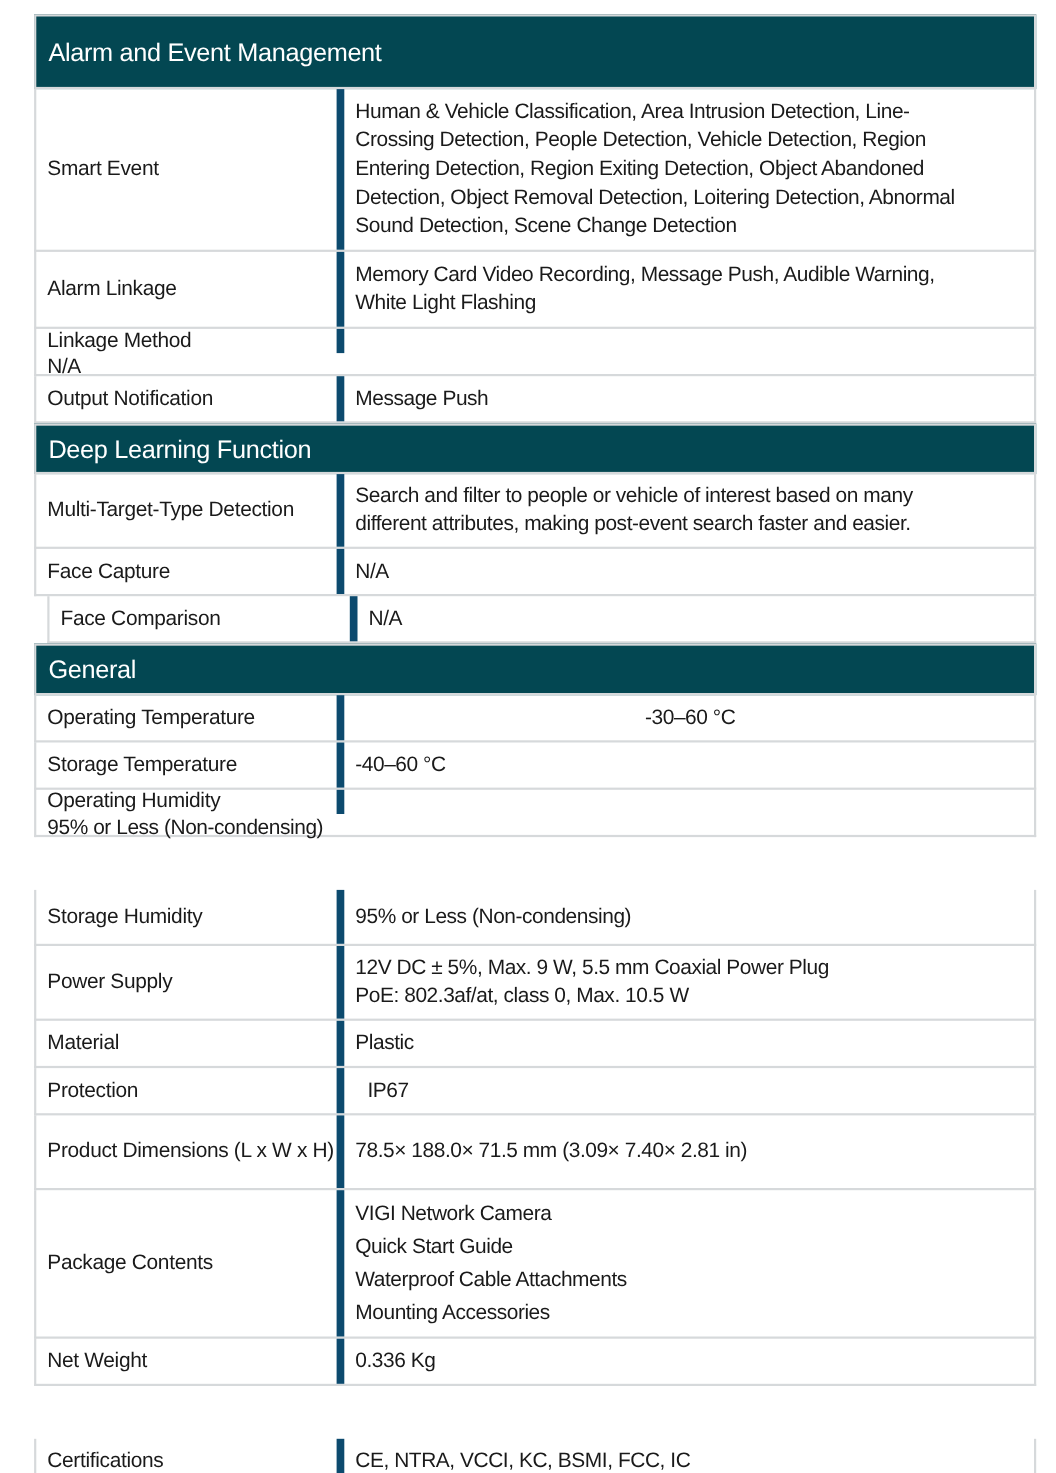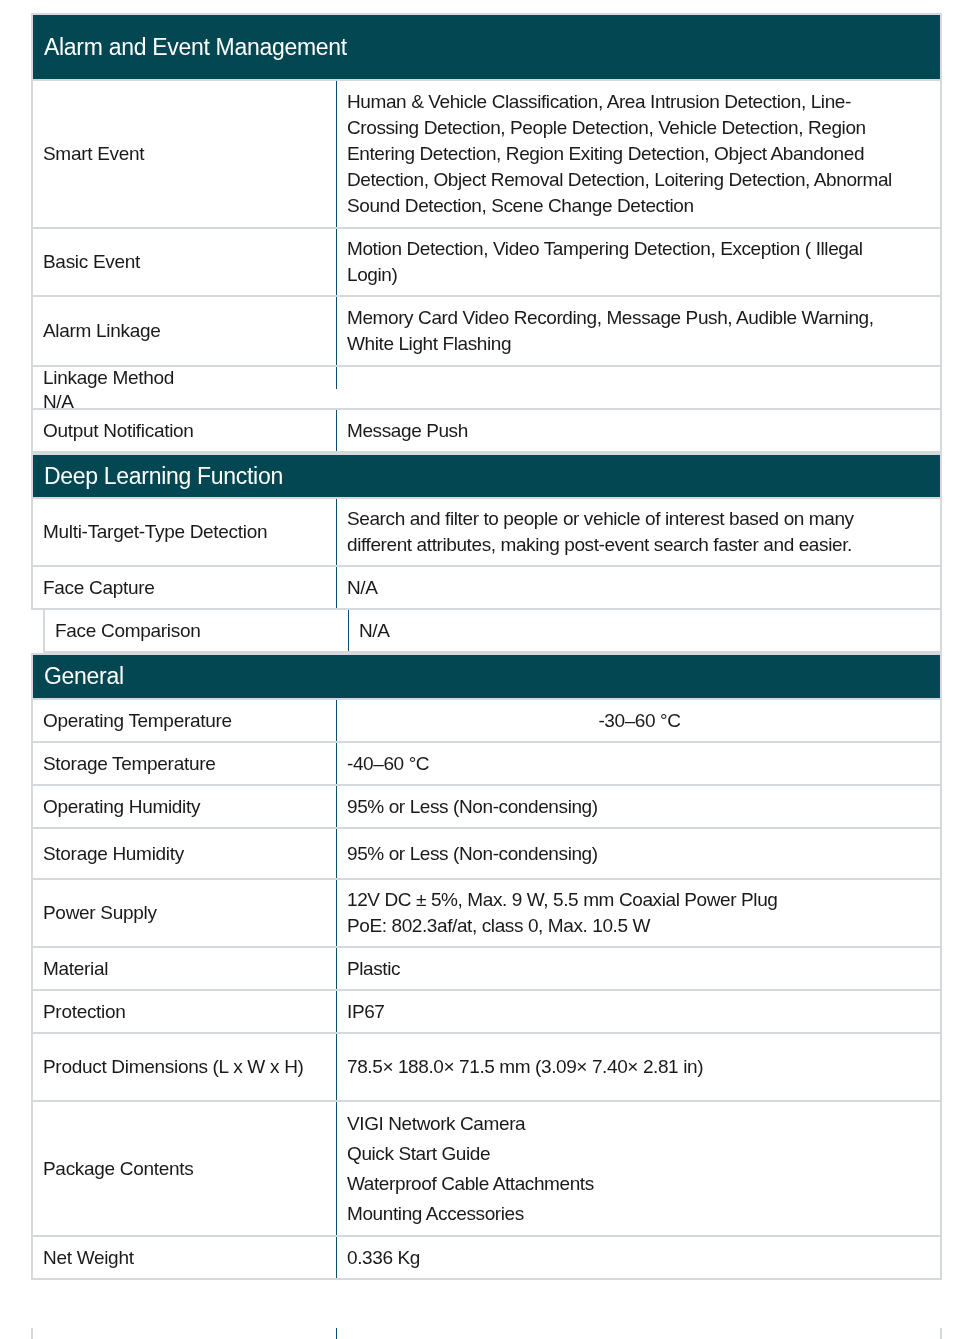--- a/index.html
+++ b/index.html
@@ -4,22 +4,22 @@
 <style>
   html, body { margin: 0; padding: 0; background: #ffffff; }
   body { width: 960px; height: 1339px; position: relative; overflow: hidden;
          font-family: "Liberation Sans", "DejaVu Sans", sans-serif; color: #1a1a1a; }
   .sheet { position: absolute; left: 31px; top: 13px; width: 911px; }
   .section-header { background: #034752; color: #ffffff; font-size: 23px;
          box-sizing: border-box; padding-left: 11px; display: flex; align-items: center;
          border: 2px solid #d6d9db; letter-spacing: -0.3px; }
   .row { display: flex; box-sizing: border-box; border-left: 2px solid #d6d9db;
          border-right: 2px solid #d6d9db; border-bottom: 2px solid #d6d9db; }
-  .cell-label { width: 304px; box-sizing: border-box; padding-left: 10px;
-         display: flex; align-items: center; font-size: 19px; border-right: 1px solid #0c4a6e;
+  .cell-label { width: 280px; box-sizing: border-box; padding-left: 10px;
+         display: flex; align-items: center; font-size: 19px; border-right: 7px solid #0c4a6e;
          letter-spacing: -0.3px; }
   .cell-value { flex: 1; box-sizing: border-box; padding-left: 10px; padding-right: 8px;
          display: flex; flex-direction: column; justify-content: center;
          font-size: 19px; line-height: 26px; letter-spacing: -0.4px; }
   .cell-value .line { display: block; }
   .pkg .line { line-height: 30px; }
 </style>
 </head>
 <body>
 
@@ -29,27 +29,20 @@
     <span>Alarm and Event Management</span>
   </div>
   <div class="row" style="height:148px;">
     <div class="cell-label">Smart Event</div>
     <div class="cell-value">
       <span class="line">Human &amp; Vehicle Classification, Area Intrusion Detection, Line-</span>
       <span class="line">Crossing Detection, People Detection, Vehicle Detection, Region</span>
       <span class="line">Entering Detection, Region Exiting Detection, Object Abandoned</span>
       <span class="line">Detection, Object Removal Detection, Loitering Detection, Abnormal</span>
       <span class="line">Sound Detection, Scene Change Detection</span>
-    </div>
-  </div>
-  <div class="row" style="height:68px;">
-    <div class="cell-label">Basic Event</div>
-    <div class="cell-value">
-      <span class="line">Motion Detection, Video Tampering Detection, Exception ( Illegal</span>
-      <span class="line">Login)</span>
     </div>
   </div>
   <div class="row" style="height:70px;">
     <div class="cell-label">Alarm Linkage</div>
     <div class="cell-value">
       <span class="line">Memory Card Video Recording, Message Push, Audible Warning,</span>
       <span class="line">White Light Flashing</span>
     </div>
   </div>
   <div class="row" style="height:43px;flex-direction:column;">
@@ -96,46 +89,46 @@
     <div class="cell-value">
       <span class="line">-30–60 °C</span>
     </div>
   </div>
   <div class="row" style="height:43px;">
     <div class="cell-label">Storage Temperature</div>
     <div class="cell-value">
       <span class="line">-40–60 °C</span>
     </div>
   </div>
-  <div class="row" style="height:43px;">
+  <div class="row" style="height:43px;flex-direction:column;">
     <div class="cell-label">Operating Humidity</div>
     <div class="cell-value">
       <span class="line">95% or Less (Non-condensing)</span>
     </div>
   </div>
-  <div class="row" style="height:51px;">
+  <div class="row" style="height:51px;margin-top:48px;">
     <div class="cell-label">Storage Humidity</div>
     <div class="cell-value">
       <span class="line">95% or Less (Non-condensing)</span>
     </div>
   </div>
   <div class="row" style="height:68px;">
     <div class="cell-label">Power Supply</div>
     <div class="cell-value">
       <span class="line">12V DC ± 5%, Max. 9 W, 5.5 mm Coaxial Power Plug</span>
       <span class="line">PoE: 802.3af/at, class 0, Max. 10.5 W</span>
     </div>
   </div>
   <div class="row" style="height:43px;">
     <div class="cell-label">Material</div>
     <div class="cell-value">
       <span class="line">Plastic</span>
     </div>
   </div>
-  <div class="row" style="height:43px;">
+  <div class="row" style="height:43px;gap:11px;">
     <div class="cell-label">Protection</div>
     <div class="cell-value">
       <span class="line">IP67</span>
     </div>
   </div>
   <div class="row" style="height:68px;">
     <div class="cell-label">Product Dimensions (L x W x H)</div>
     <div class="cell-value">
       <span class="line">78.5× 188.0× 71.5 mm (3.09× 7.40× 2.81 in)</span>
     </div>

